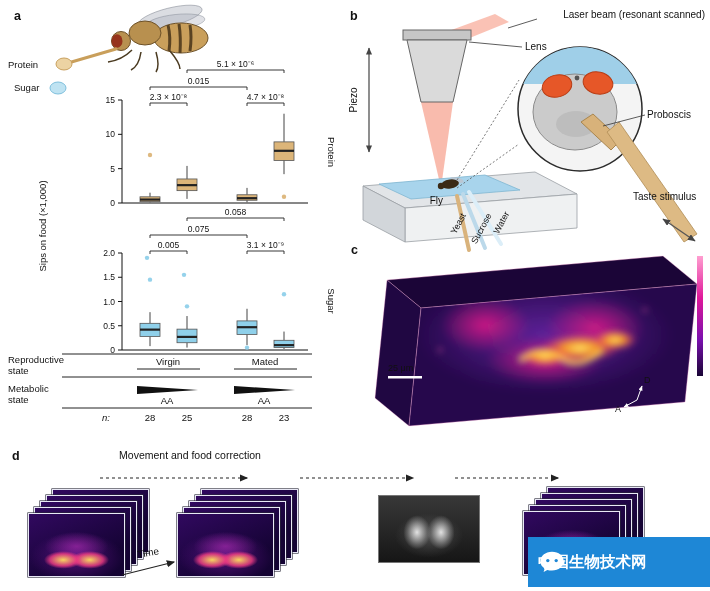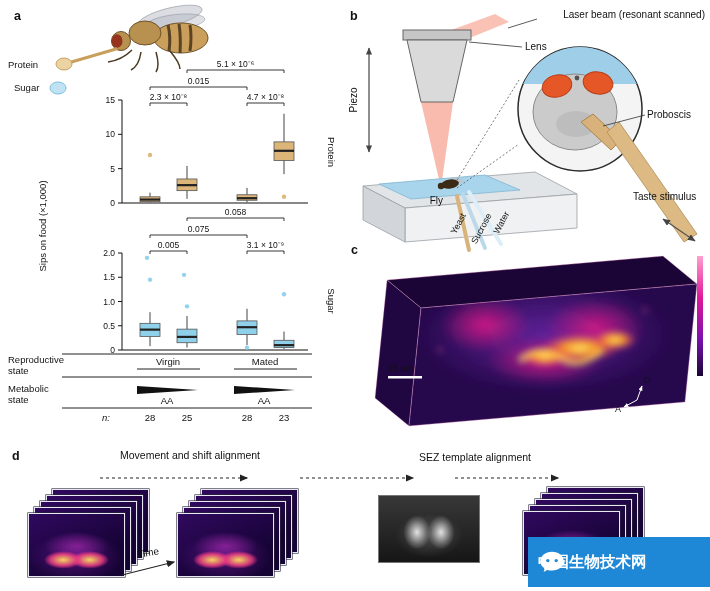--- a/index.html
+++ b/index.html
@@ -332,22 +332,21 @@
     <g>
       <line x1="292" y1="160" x2="279" y2="167" stroke="#fff" stroke-width="1" marker-end="url(#arrW)"></line>
       <line x1="292" y1="160" x2="297" y2="146" stroke="#fff" stroke-width="1" marker-end="url(#arrW)"></line>
       <text x="270" y="172" font-size="9" fill="#fff">A</text>
       <text x="299" y="143" font-size="9" fill="#fff">D</text>
     </g>
   </svg>
 
   <div id="panel-d">
     <div class="d-panel-letter">d</div>
-    <div class="d-label" id="d-step1">Movement and shift alignment</div>
-    <div class="d-label" id="d-step2">SEZ template alignment</div>
+    <div class="d-label" id="d-step1">Movement and food correction</div>
 
     <div class="stack" id="stack-1">
       <div class="frame"></div>
       <div class="frame"></div>
       <div class="frame"></div>
       <div class="frame"></div>
       <div class="frame"></div>
     </div>
     <div class="stack" id="stack-2">
       <div class="frame"></div>

